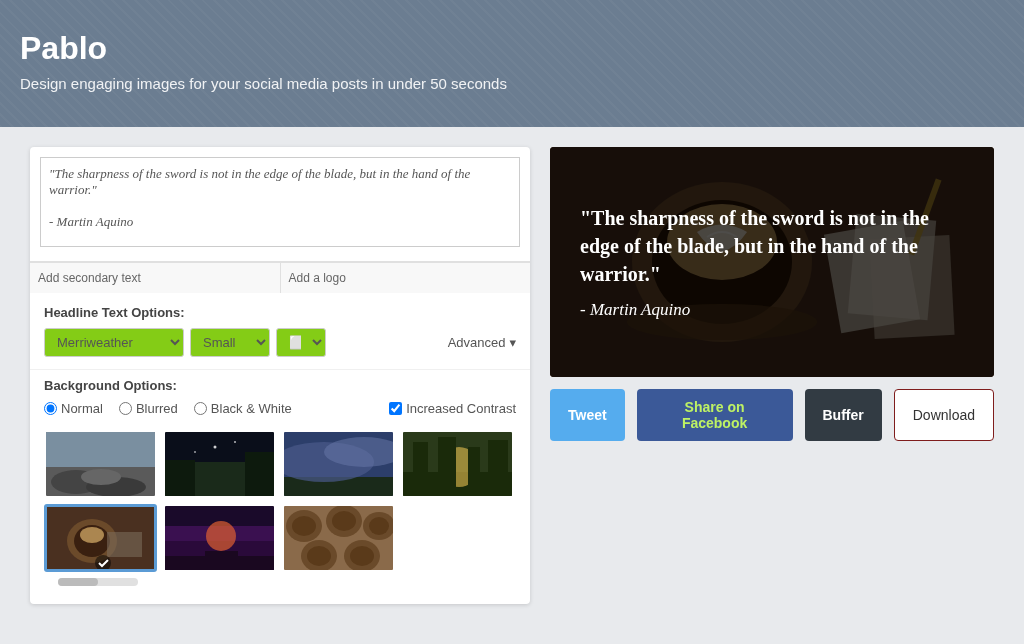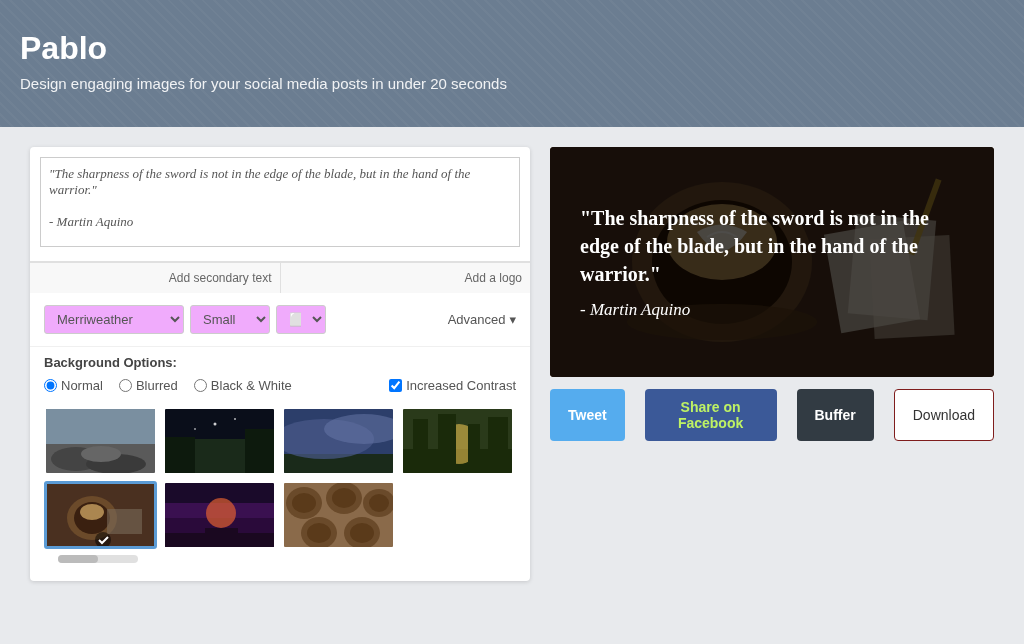--- a/index.html
+++ b/index.html
@@ -70,21 +70,21 @@
     }
     .tab-btn {
       flex: 1;
       padding: 8px;
       font-size: 12px;
       color: #666;
       background: #f8f8f8;
       border: none;
       border-right: 1px solid #e0e0e0;
       cursor: pointer;
-      text-align: right;
+      text-align: left;
     }
     .tab-btn:last-child { border-right: none; }
 
     .options-section {
       padding: 12px 14px;
     }
 
     .section-label {
       font-size: 13px;
       font-weight: 600;
@@ -97,21 +97,21 @@
       align-items: center;
       gap: 6px;
     }
 
     select {
       border: 1px solid #ccc;
       border-radius: 3px;
       padding: 5px 8px;
       font-size: 13px;
       color: #555;
-      background: #f0abfc;
+      background: #84cc16;
       cursor: pointer;
       outline: none;
     }
 
     .select-font { width: 140px; }
     .select-size { width: 80px; }
     .select-color { width: 50px; }
 
     .advanced-btn {
       margin-left: auto;
@@ -248,21 +248,21 @@
 
     .preview-author {
       font-size: 17px;
       font-style: italic;
       color: white;
       font-family: Georgia, serif;
     }
 
     .action-buttons {
       display: flex;
-      gap: 20px;
+      gap: 12px;
     }
 
     .btn-tweet {
       background: #55acee;
       color: white;
       border: none;
       padding: 10px 18px;
       border-radius: 4px;
       font-size: 14px;
       cursor: pointer;
@@ -301,40 +301,41 @@
       cursor: pointer;
       margin-left: auto;
     }
   </style>
 </head>
 <body>
 
 <div>
   <div class="header">
     <h1>Pablo</h1>
-    <p>Design engaging images for your social media posts in under 20 seconds</p>
+    <p>Design engaging images for your social media posts in under 50 seconds</p>
   </div>
 </div>
 
 <div class="main-content">
 
   <div class="left-panel">
 
     <div class="text-area-section">
       <textarea style="">"The sharpness of the sword is not in the edge of the blade, but in the hand of the warrior."
 
 - Martin Aquino</textarea>
     </div>
 
     <div class="tabs-row">
       <button class="tab-btn">Add secondary text</button>
       <button class="tab-btn">Add a logo</button>
     </div>
 
     <div class="options-section">
+      <div class="section-label">Headline Text Options:</div>
       <div class="headline-options">
         <select class="select-font">
           <option>Merriweather</option>
           <option>Arial</option>
           <option>Georgia</option>
           <option>Helvetica</option>
         </select>
         <select class="select-size">
           <option>Small</option>
           <option>Medium</option>

